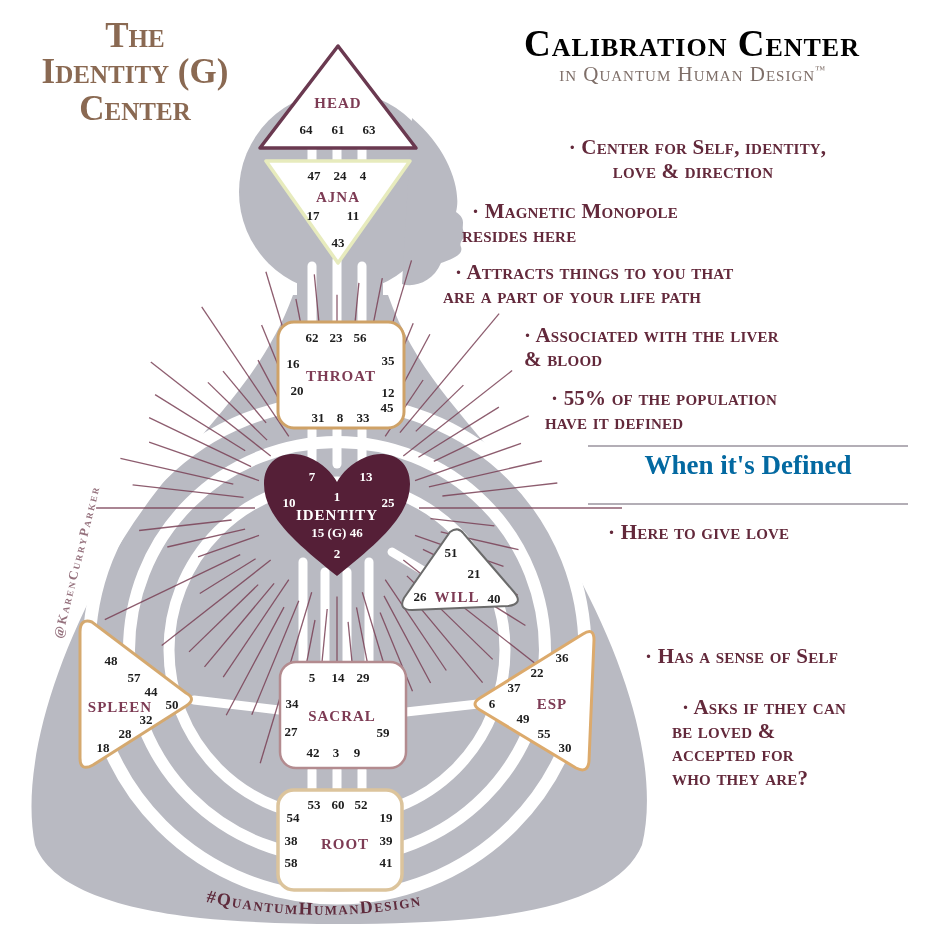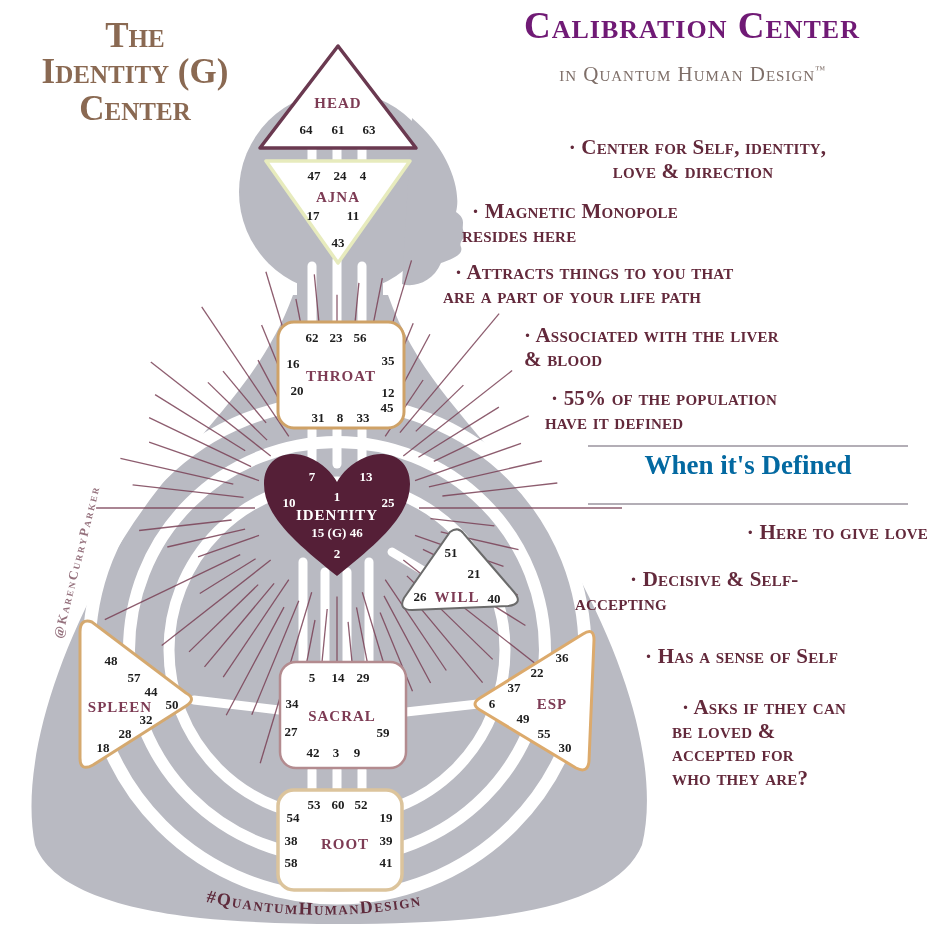--- a/index.html
+++ b/index.html
@@ -20,23 +20,23 @@
     font-variant:small-caps; font-weight:700; font-size:35px; line-height:1.04;
     color:#8a6952; white-space:pre-line;
   }
   .artist-mark{
     position:absolute; left:58px; top:630px; transform:rotate(-76deg); transform-origin:0 50%;
     font-variant:small-caps; font-weight:600; font-size:13px; letter-spacing:2px;
     color:rgba(122,78,92,.8); white-space:nowrap;
   }
   
   .main-title{
-    position:absolute; left:448px; top:4px; width:488px; text-align:center;
+    position:absolute; left:448px; top:22px; width:488px; text-align:center;
     font-variant:small-caps; font-weight:700; font-size:37px; letter-spacing:1px;
-    color:#701a75; white-space:nowrap;
+    color:#000000; white-space:nowrap;
   }
   .sub-title{
     position:absolute; left:448px; top:62px; width:488px; text-align:center;
     font-variant:small-caps; font-weight:400; font-size:21px; letter-spacing:1px;
     color:#7e6e68;
   }
   .sub-title sup{font-size:10px; letter-spacing:0;}
   .bullet{
     position:absolute; font-variant:small-caps; font-weight:700; font-size:21px;
     line-height:1.13; letter-spacing:.2px; color:#63293b; white-space:pre-line;
@@ -284,21 +284,19 @@
 are a part of your life path</div>
   <div class="bullet" style="left:524px; top:324px; width:400px;">· Associated with the liver
 &amp; blood</div>
   <div class="bullet" style="left:545px; top:387px; width:380px; text-indent:6px;">· 55% of the population
 have it defined</div>
 
   <div class="divider" style="top:445px;"></div>
   <div class="defined-heading">When it's Defined</div>
   <div class="divider" style="top:503px;"></div>
 
-  <div class="bullet" style="left:608px; top:521px; width:320px;text-align:right;">· Here to give love</div>
-  <div class="bullet" style="left:575px; top:568px; width:330px; text-indent:55px;">· Decisive &amp; Self-
-accepting</div>
+  <div class="bullet" style="left:608px; top:521px; width:320px;">· Here to give love</div>
   <div class="bullet" style="left:645px; top:645px; width:290px;">· Has a sense of Self</div>
   <div class="bullet" style="left:672px; top:696px; width:250px; text-indent:10px;">· Asks if they can
 be loved &amp;
 accepted for
 who they are?</div>
 </div>
 
 </body></html>

